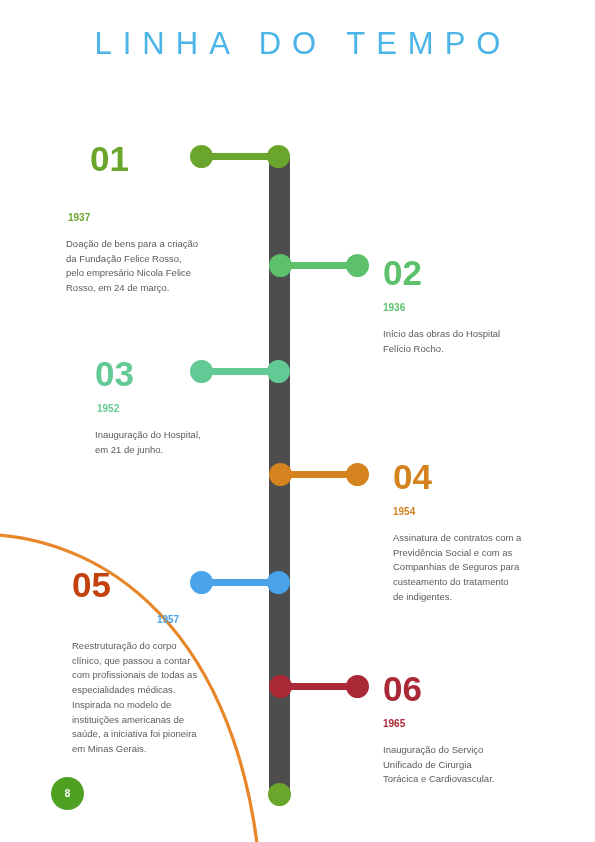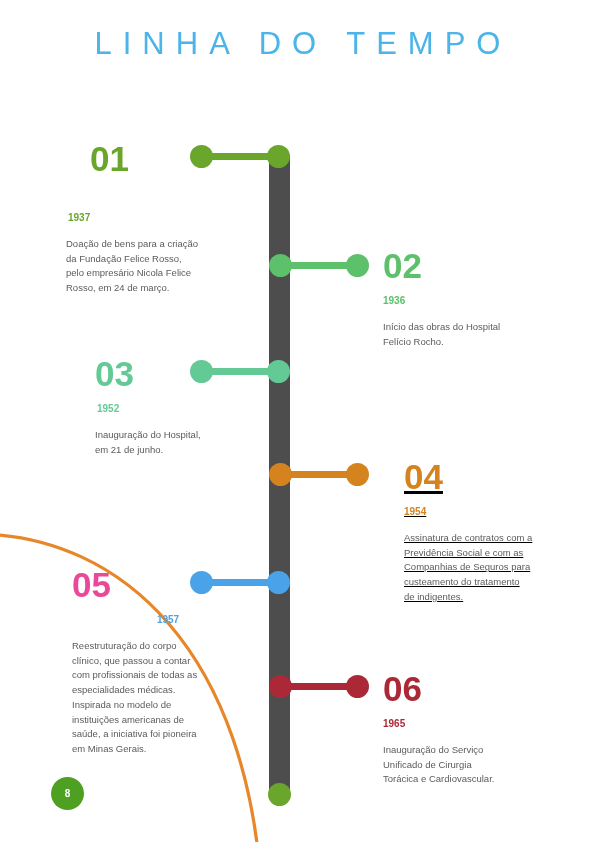--- a/index.html
+++ b/index.html
@@ -153,21 +153,21 @@
 da Fundação Felice Rosso,
 pelo empresário Nicola Felice
 Rosso, em 24 de março.</div>
 </div>
 <div class="connector" style="left:190px; top:145px; width:100px;">
   <div class="bar" style="background:#6aa62b;"></div>
   <div class="dot outer" style="background:#6aa62b;"></div>
   <div class="dot inner" style="background:#6aa62b;"></div>
 </div>
 
-<div class="tl-entry side-right" style="left:383px; top:248px; width:190px;">
+<div class="tl-entry side-right" style="left:383px; top:255px; width:190px;">
   <div class="entry-num" style="color:#5cc16a;">02</div>
   <div class="entry-year" style="color:#5cc16a;">1936</div>
   <div class="entry-desc">Início das obras do Hospital
 Felício Rocho.</div>
 </div>
 <div class="connector" style="left:269px; top:254px; width:100px;">
   <div class="bar" style="background:#5cc16a;"></div>
   <div class="dot outer" style="background:#5cc16a;"></div>
   <div class="dot inner" style="background:#5cc16a;"></div>
 </div>
@@ -177,37 +177,37 @@
   <div class="entry-year" style="color:#63c995;">1952</div>
   <div class="entry-desc">Inauguração do Hospital,
 em 21 de junho.</div>
 </div>
 <div class="connector" style="left:190px; top:360px; width:100px;">
   <div class="bar" style="background:#63c995;"></div>
   <div class="dot outer" style="background:#63c995;"></div>
   <div class="dot inner" style="background:#63c995;"></div>
 </div>
 
-<div class="tl-entry side-right" style="left:404px; top:459px; width:190px;text-decoration:underline;">
+<div class="tl-entry side-right" style="left:393px; top:459px; width:190px;">
   <div class="entry-num" style="color:#d4831f;">04</div>
   <div class="entry-year" style="color:#d4831f;">1954</div>
   <div class="entry-desc">Assinatura de contratos com a
 Previdência Social e com as
 Companhias de Seguros para
 custeamento do tratamento
 de indigentes.</div>
 </div>
 <div class="connector" style="left:269px; top:463px; width:100px;">
   <div class="bar" style="background:#d4831f;"></div>
   <div class="dot outer" style="background:#d4831f;"></div>
   <div class="dot inner" style="background:#d4831f;"></div>
 </div>
 
 <div class="tl-entry side-left" style="left:72px; top:567px; width:190px;">
-  <div class="entry-num" style="color:#ec4899;">05</div>
+  <div class="entry-num" style="color:#c2410c;">05</div>
   <div class="entry-year" style="color:#4aa3e8;text-align:center;">1957</div>
   <div class="entry-desc">Reestruturação do corpo
 clínico, que passou a contar
 com profissionais de todas as
 especialidades médicas.
 Inspirada no modelo de
 instituições americanas de
 saúde, a iniciativa foi pioneira
 em Minas Gerais.</div>
 </div>

